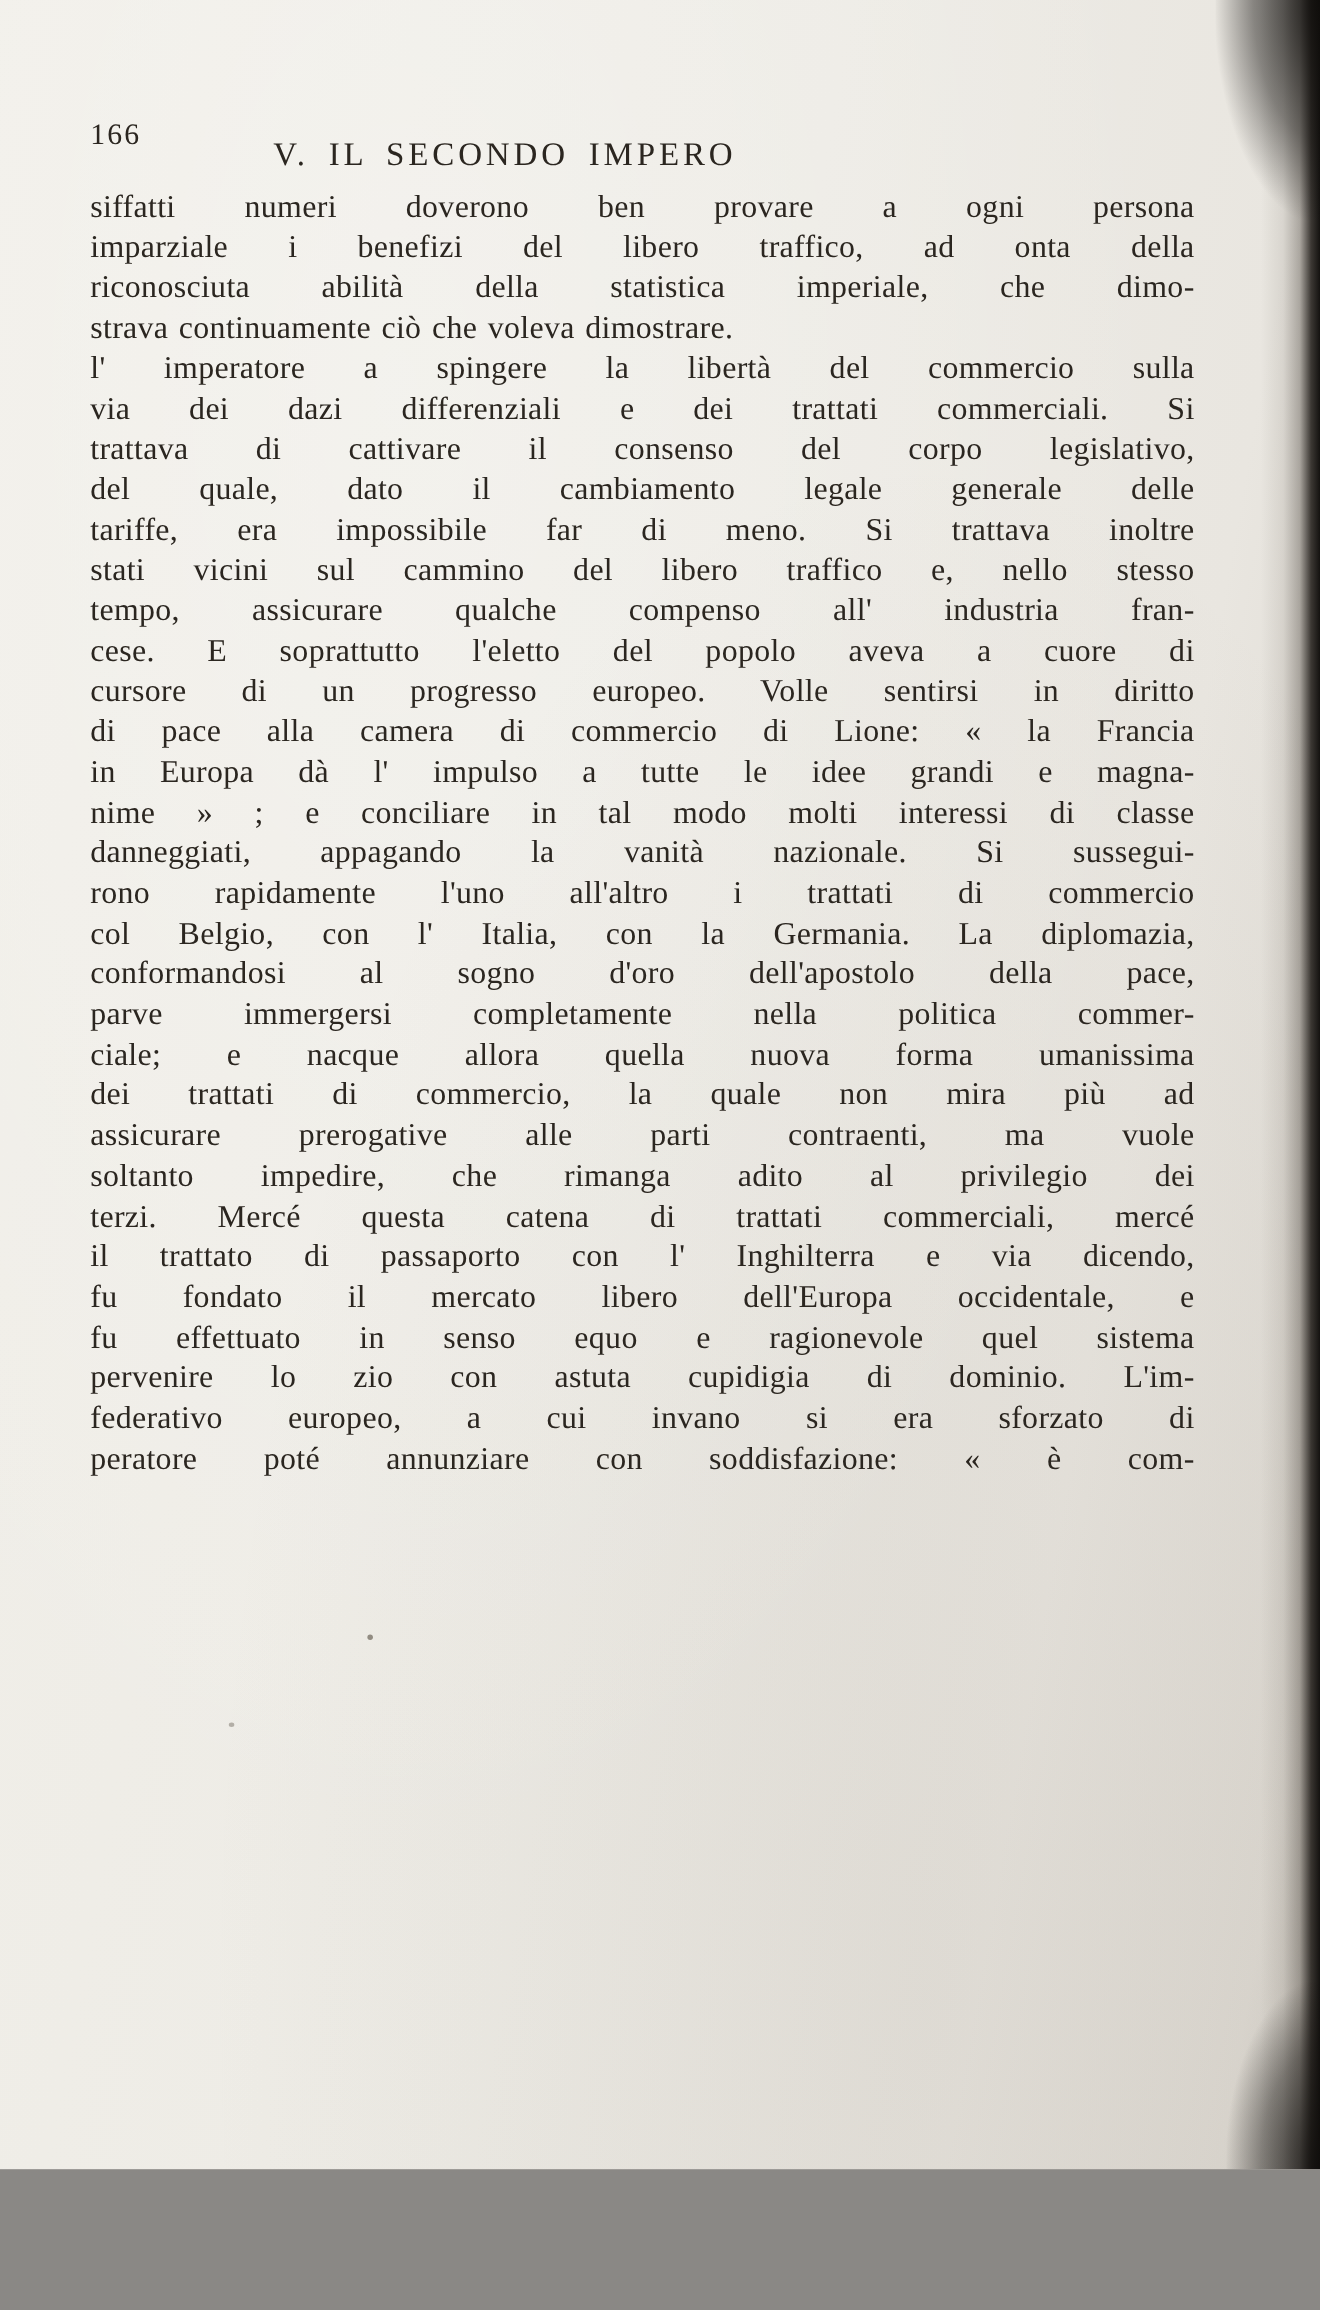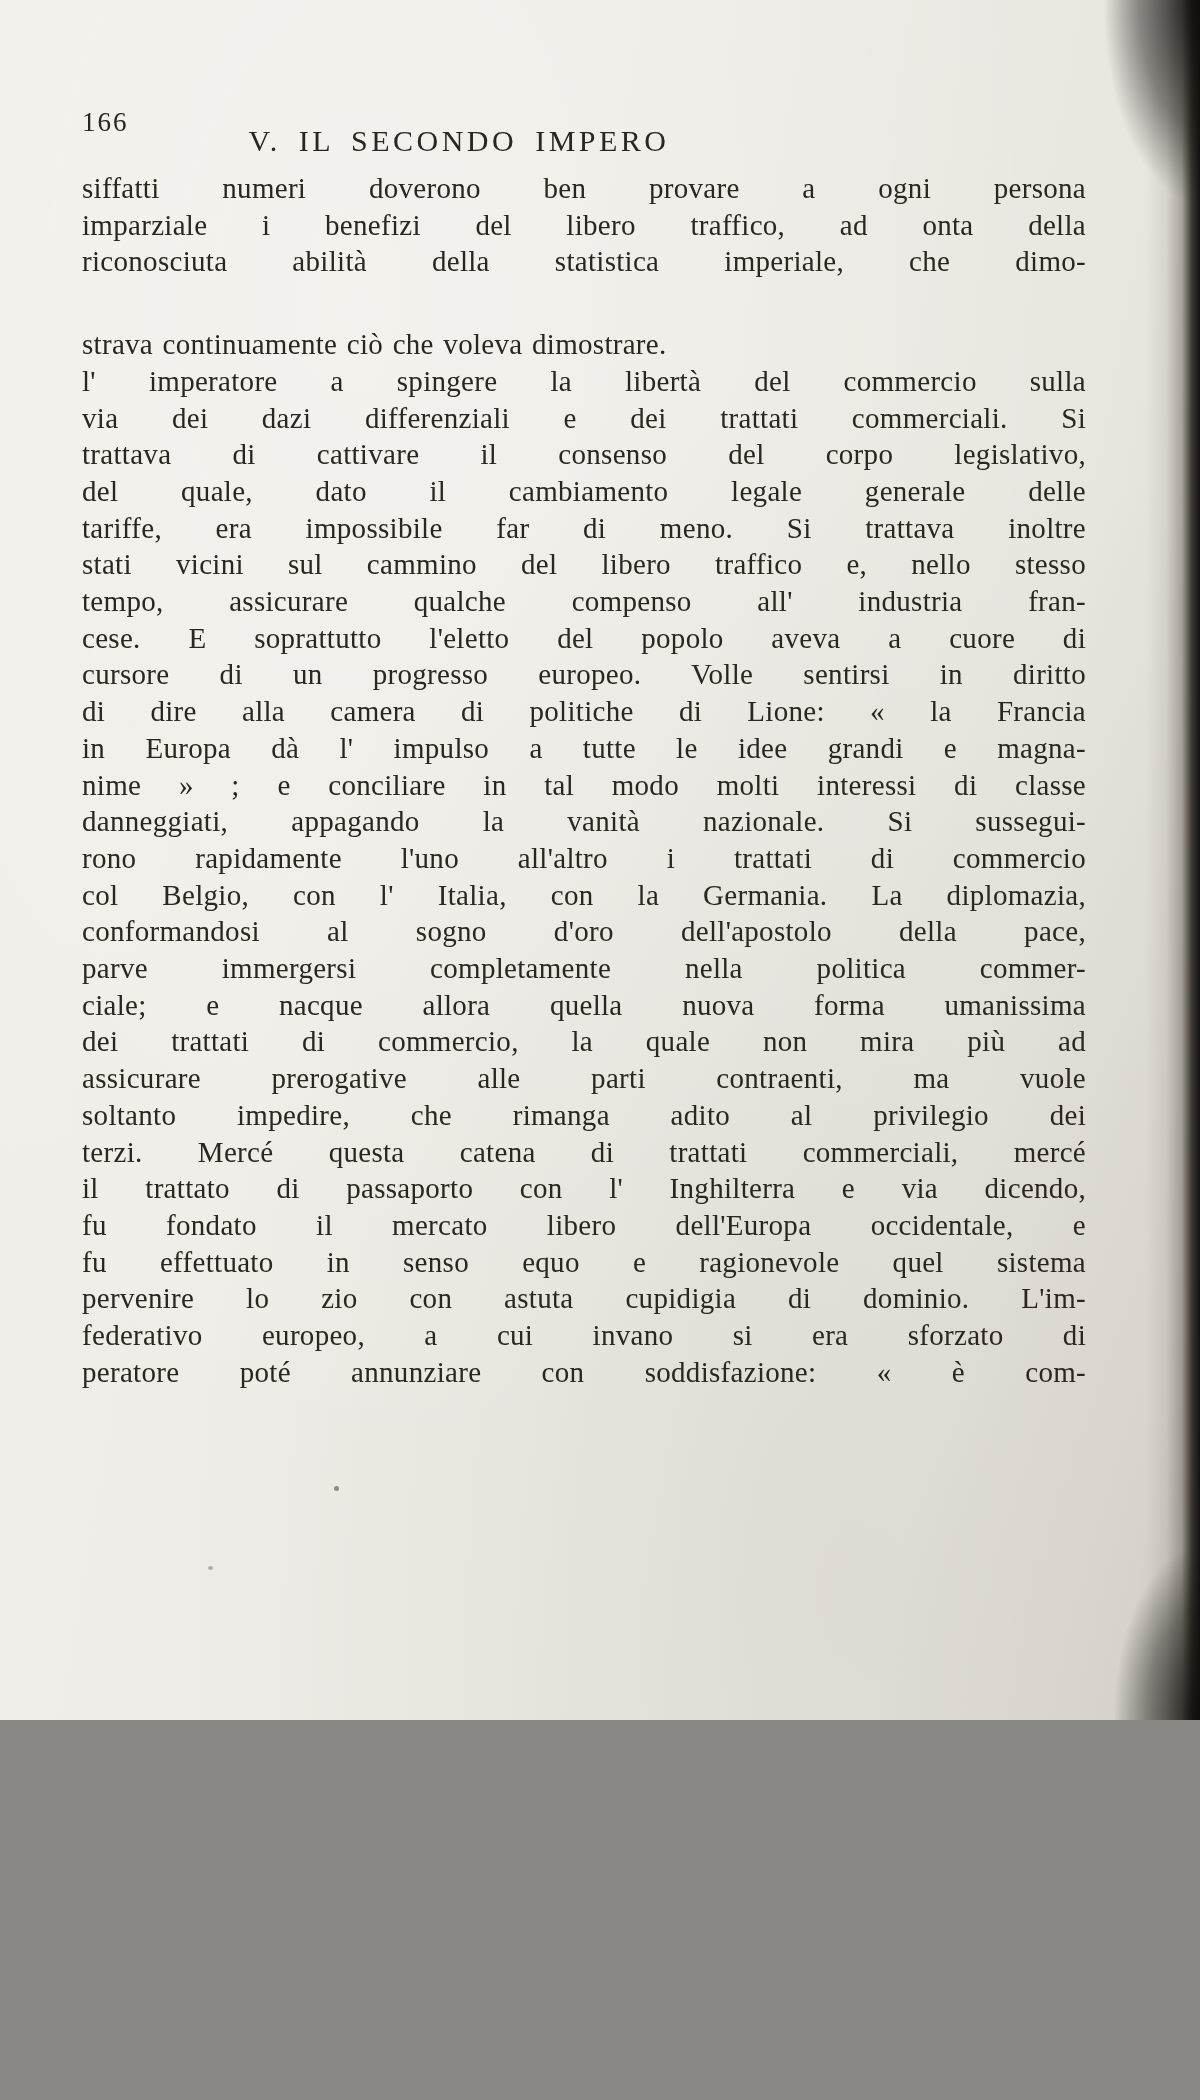--- a/index.html
+++ b/index.html
@@ -2,21 +2,21 @@
 <html style="--ink: #2b2620; --paper: #edebe5;"><head>
 <meta charset="utf-8">
 <style>
   html, body { margin: 0; padding: 0; }
   body {
     width: 1200px; height: 2100px; overflow: hidden;
     background: #8a8885;
     font-family: "Liberation Serif", "DejaVu Serif", serif;
   }
   .page {
-    position: relative; width: 1200px; height: 1720px; overflow: hidden;
+    position: relative; width: 1200px; height: 1972px; overflow: hidden;
     background: linear-gradient(100deg, #f1efe9 0%, #edebe5 50%, #e9e6e0 78%, #ddd9d2 94%, #ccc8c1 100%);
   }
   .grain {
     position: absolute; inset: 0; pointer-events: none;
     background:
       radial-gradient(ellipse at 30% 18%, rgba(255,255,255,0.28), transparent 60%),
       radial-gradient(ellipse at 70% 92%, rgba(120,110,95,0.10), transparent 55%);
   }
   .edge-right {
     position: absolute; top: 0; right: 0; width: 54px; height: 100%;
@@ -44,21 +44,21 @@
     position: absolute; left: 0; right: 250px; top: 22px; text-align: center;
     font-size: 30px; letter-spacing: 3.5px; word-spacing: 7px;
   }
   .text-block {
     position: absolute; top: 170px; left: 82px; width: 1004px;
     color: var(--ink, #2b2620);
     font-size: 29px; line-height: 36.7px;
     letter-spacing: 0.3px; word-spacing: 2px;
   }
   .line { text-align: justify; text-align-last: justify; }
-  .line.para-end { text-align-last: left; margin-top: 46px; }
+  .line.para-end { text-align-last: left; }
   .line.indent { text-indent: 58px; }
   .speck { position: absolute; background: #6b6458; border-radius: 50%; }
   .speck.s1 { left: 334px; top: 1486px; width: 5px; height: 5px; opacity: .7; }
   .speck.s2 { left: 208px; top: 1566px; width: 5px; height: 4px; opacity: .45; }
   .speck.s3 { left: 203px; top: 2056px; width: 7px; height: 3px; opacity: .45; border-radius: 2px; }
 </style>
 </head>
 <body>
 
 <div class="page">
@@ -76,21 +76,21 @@
       <div class="line para-end">strava continuamente ciò che voleva dimostrare.</div>
       <div class="line">l' imperatore a spingere la libertà del commercio sulla</div>
       <div class="line">via dei dazi differenziali e dei trattati commerciali. Si</div>
       <div class="line">trattava di cattivare il consenso del corpo legislativo,</div>
       <div class="line">del quale, dato il cambiamento legale generale delle</div>
       <div class="line">tariffe, era impossibile far di meno. Si trattava inoltre</div>
       <div class="line">stati vicini sul cammino del libero traffico e, nello stesso</div>
       <div class="line">tempo, assicurare qualche compenso all' industria fran-</div>
       <div class="line">cese. E soprattutto l'eletto del popolo aveva a cuore di</div>
       <div class="line">cursore di un progresso europeo. Volle sentirsi in diritto</div>
-      <div class="line">di dire alla camera di politiche di Lione: « la Francia</div>
+      <div class="line">di pace alla camera di commercio di Lione: « la Francia</div>
       <div class="line">in Europa dà l' impulso a tutte le idee grandi e magna-</div>
       <div class="line">nime » ; e conciliare in tal modo molti interessi di classe</div>
       <div class="line">danneggiati, appagando la vanità nazionale. Si sussegui-</div>
       <div class="line">rono rapidamente l'uno all'altro i trattati di commercio</div>
       <div class="line">col Belgio, con l' Italia, con la Germania. La diplomazia,</div>
       <div class="line">conformandosi al sogno d'oro dell'apostolo della pace,</div>
       <div class="line">parve immergersi completamente nella politica commer-</div>
       <div class="line">ciale; e nacque allora quella nuova forma umanissima</div>
       <div class="line">dei trattati di commercio, la quale non mira più ad</div>
       <div class="line">assicurare prerogative alle parti contraenti, ma vuole</div>

